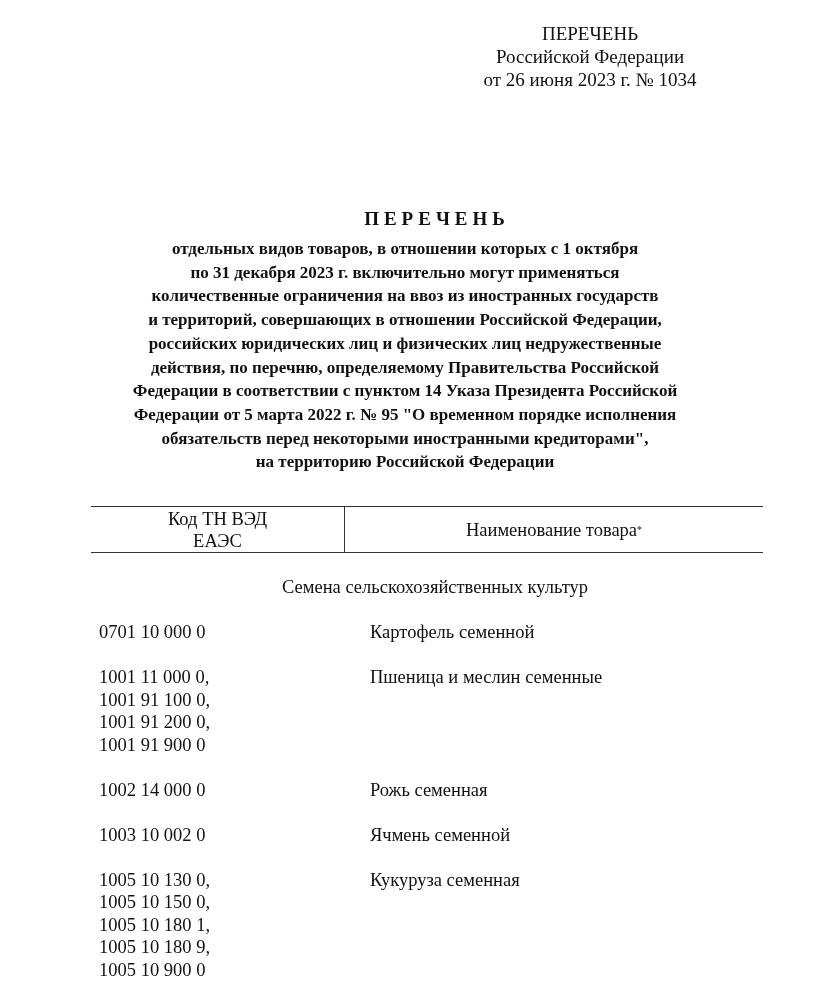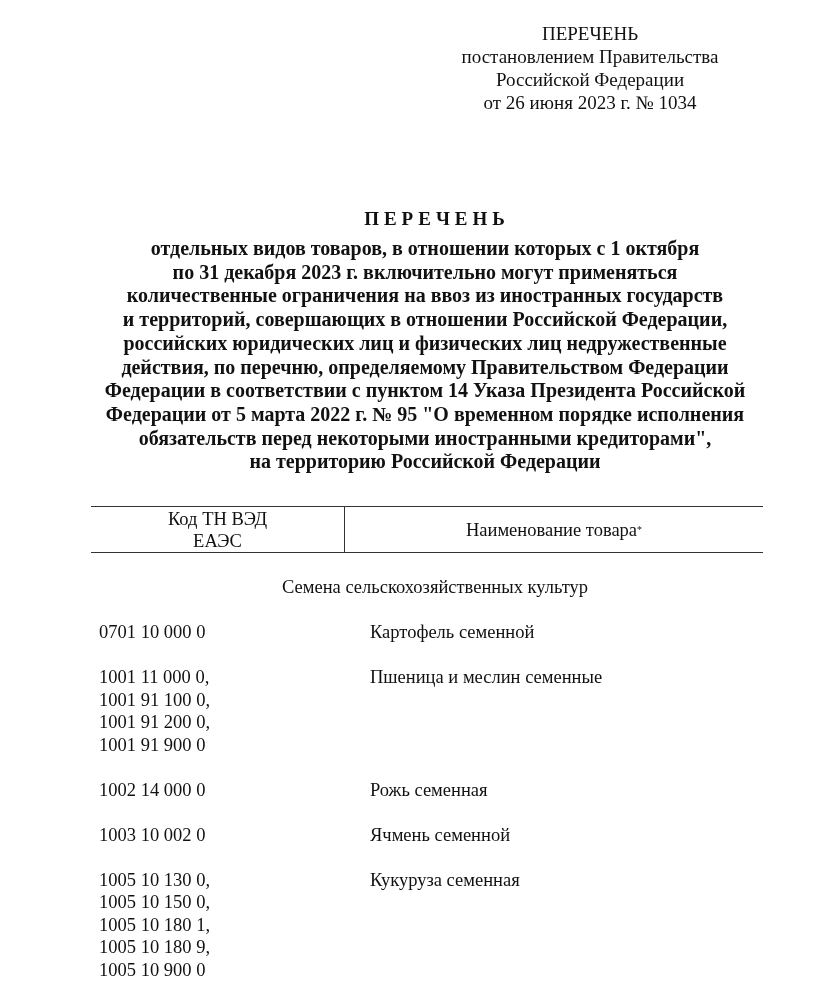--- a/index.html
+++ b/index.html
@@ -32,26 +32,26 @@
       width: 826px;
       text-align: center;
       font-weight: bold;
       font-size: 19px;
       letter-spacing: 5px;
       line-height: 24px;
       padding-left: 24px;
     }
     .subtitle {
       position: absolute;
-      left: 72px;
+      left: 52px;
       top: 237px;
       width: 706px;
       text-align: center;
       font-weight: bold;
-      font-size: 20px;
+      font-size: 17px;
       line-height: 23.7px;
     }
     .subtitle div { white-space: nowrap; }
     .table-header {
       position: absolute;
       left: 91px;
       top: 506px;
       width: 672px;
       height: 45px;
       border-top: 1.5px solid #333;
@@ -110,34 +110,33 @@
     }
     .col-name {
       flex: 1;
     }
   </style>
 </head>
 <body>
 
 <div class="approval">
   <div>ПЕРЕЧЕНЬ</div>
-  <div>постановлением Правительства</div>
   <div>Российской Федерации</div>
   <div>от 26 июня 2023 г.  № 1034</div>
 </div>
 
 <div class="title">ПЕРЕЧЕНЬ</div>
 
 <div class="subtitle">
   <div>отдельных видов товаров, в отношении которых с 1 октября</div>
   <div>по 31 декабря 2023 г. включительно могут применяться</div>
   <div>количественные ограничения на ввоз из иностранных государств</div>
   <div>и территорий, совершающих в отношении Российской Федерации,</div>
   <div>российских юридических лиц и физических лиц недружественные</div>
-  <div>действия, по перечню, определяемому Правительством Федерации</div>
+  <div>действия, по перечню, определяемому Правительства Российской</div>
   <div>Федерации в соответствии с пунктом 14 Указа Президента Российской</div>
   <div>Федерации от 5 марта 2022 г. № 95 "О временном порядке исполнения</div>
   <div>обязательств перед некоторыми иностранными кредиторами",</div>
   <div>на территорию Российской Федерации</div>
 </div>
 
 <div class="table-header">
   <div class="th-code">
     <span>Код ТН ВЭД</span>
     <span>ЕАЭС</span>

